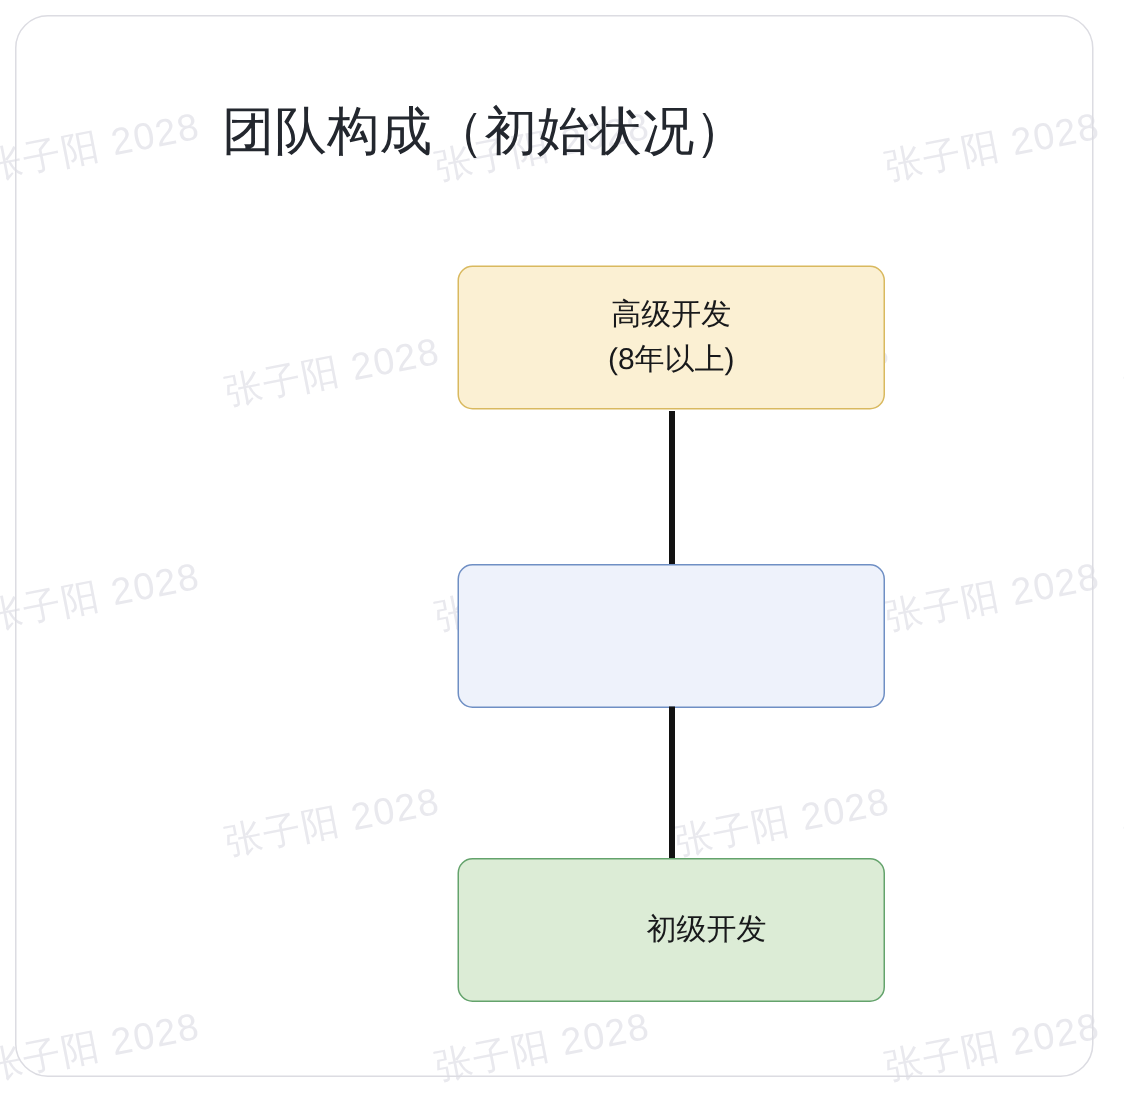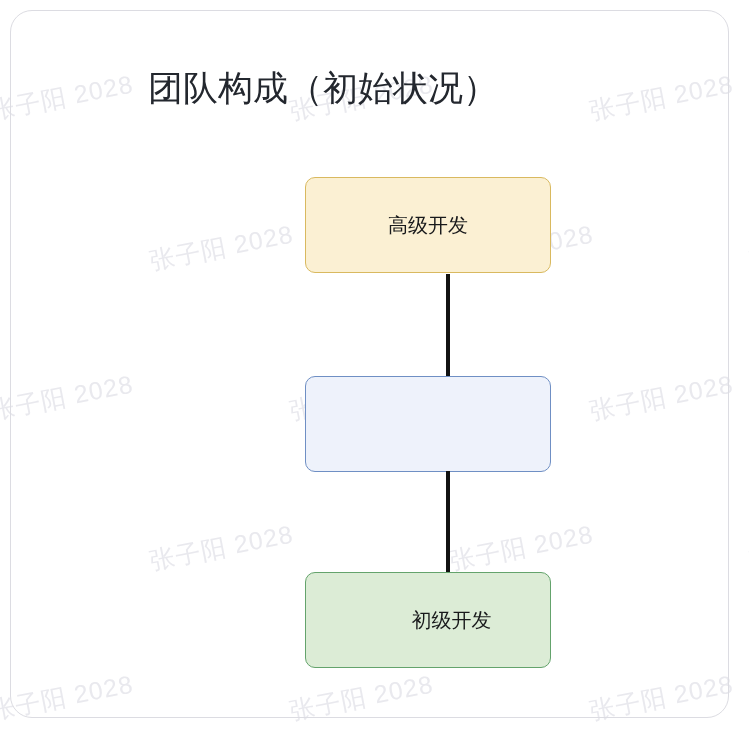--- a/index.html
+++ b/index.html
@@ -77,21 +77,21 @@
     font-size: 35px;
     line-height: 48px;
     color: #23272e;
     white-space: nowrap;
     font-weight: 400;
   }
 
   .node {
     position: absolute;
     box-sizing: border-box;
-    width: 246px;
+    width: 285px;
     height: 96px;
     border-radius: 10px;
     border-width: 1.8px;
     border-style: solid;
     display: flex;
     flex-direction: column;
     align-items: center;
     justify-content: center;
     text-align: center;
     color: #18191b;
@@ -154,20 +154,21 @@
     </div>
 
   <div class="card"></div>
 
   <div class="diagram">
 
     <div class="page-title">团队构成（初始状况）</div>
 
     <div class="node node-senior">
       <span class="line1">高级开发</span>
+      <span class="line2">(8年以上)</span>
     </div>
 
     <div class="connector connector-1"></div>
 
     <div class="node node-mid">
     </div>
 
     <div class="connector connector-2"></div>
 
     <div class="node node-junior">

